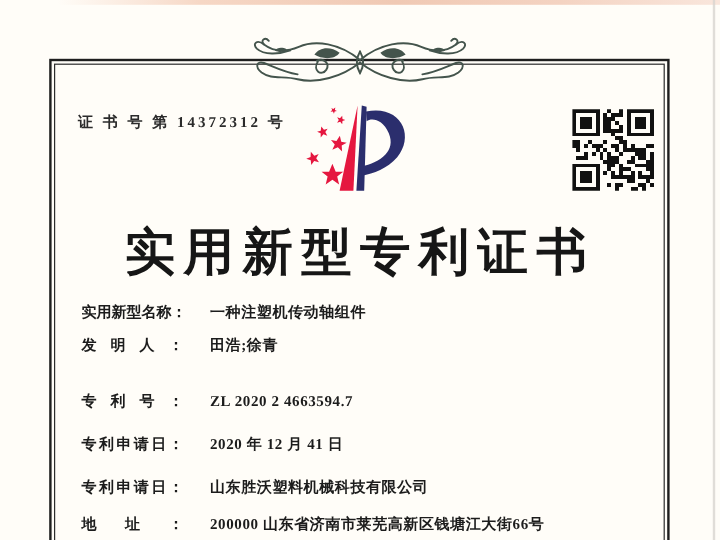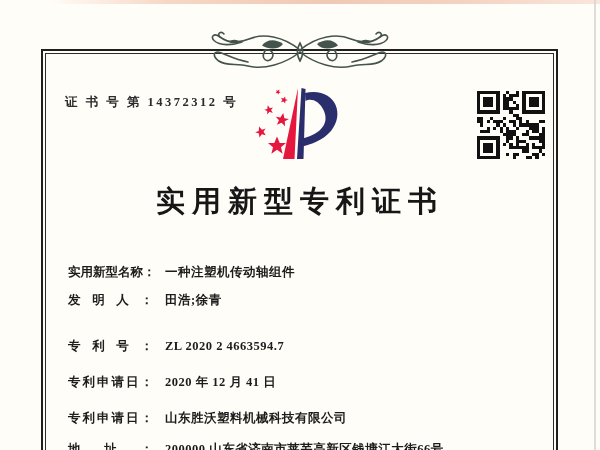--- a/index.html
+++ b/index.html
@@ -32,40 +32,40 @@
   .cert-no {
     position:absolute; left:65px; top:94px;
     font-size:12.5px; font-weight:600; letter-spacing:2.5px; color:#2b2b2b;
     white-space:nowrap;
     text-align:right;
   }
   .logo { position:absolute; left:238px; top:86px; width:120px; height:88px; }
   .qr   { position:absolute; left:477px; top:91px; width:68px; height:68px; }
   .title {
     position:absolute; left:0; top:182px; width:600px;
-    text-align:center; font-size:29px; font-weight:bold;
+    text-align:center; font-size:42px; font-weight:bold;
     letter-spacing:7px; color:#161616; white-space:nowrap;
   }
   .fields { position:absolute; left:68px; top:0; width:470px; }
   .field-row {
     position:absolute; left:0; white-space:nowrap;
     font-size:12.5px; font-weight:bold; color:#1c1c1c;
   }
   .field-row:nth-child(1){ top:252px; }
   .field-row:nth-child(2){ top:280px; }
   .field-row:nth-child(3){ top:326px; }
   .field-row:nth-child(4){ top:362px; }
   .field-row:nth-child(5){ top:398px; }
   .field-row:nth-child(6){ top:429px; }
   .field-label {
     display:inline-block; width:85px;
-    text-align:justify; text-align-last:justify;margin-top:12px;
+    text-align:justify; text-align-last:justify;
     -moz-text-align-last:justify;
   }
-  .field-value { display:inline-block; margin-left:12px; letter-spacing:.5px; }
+  .field-value { display:inline-block; margin-left:22px; letter-spacing:.5px; }
   .orn-stroke { fill:none; stroke:#44544c; stroke-width:1.6; stroke-linecap:round; }
   .orn-fill { fill:#44544c; stroke:none; }
   .qr svg { width:100%; height:100%; fill:#111; }
 </style>
 </head>
 <body>
 
 <div class="scan-band-top"></div>
 <div class="scan-edge-right"></div>
 

